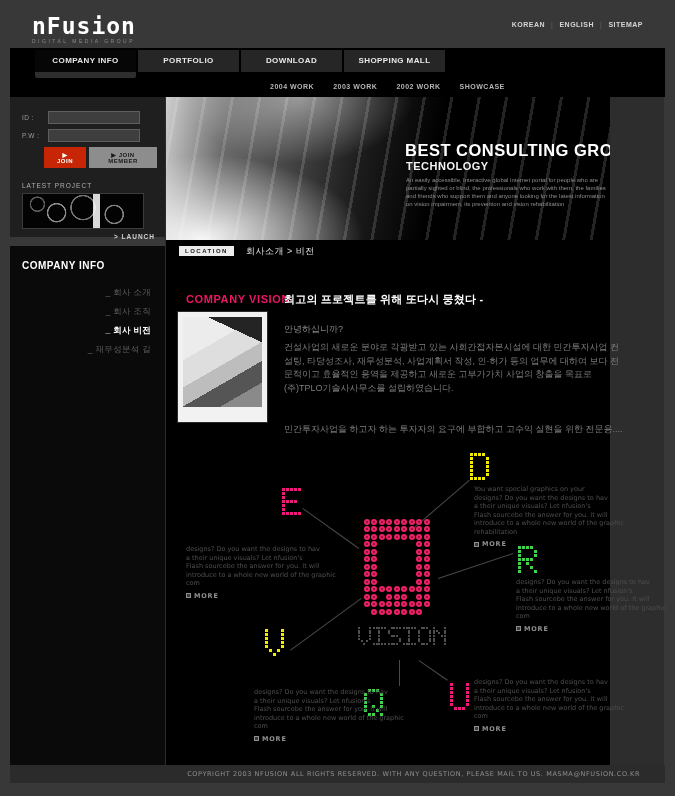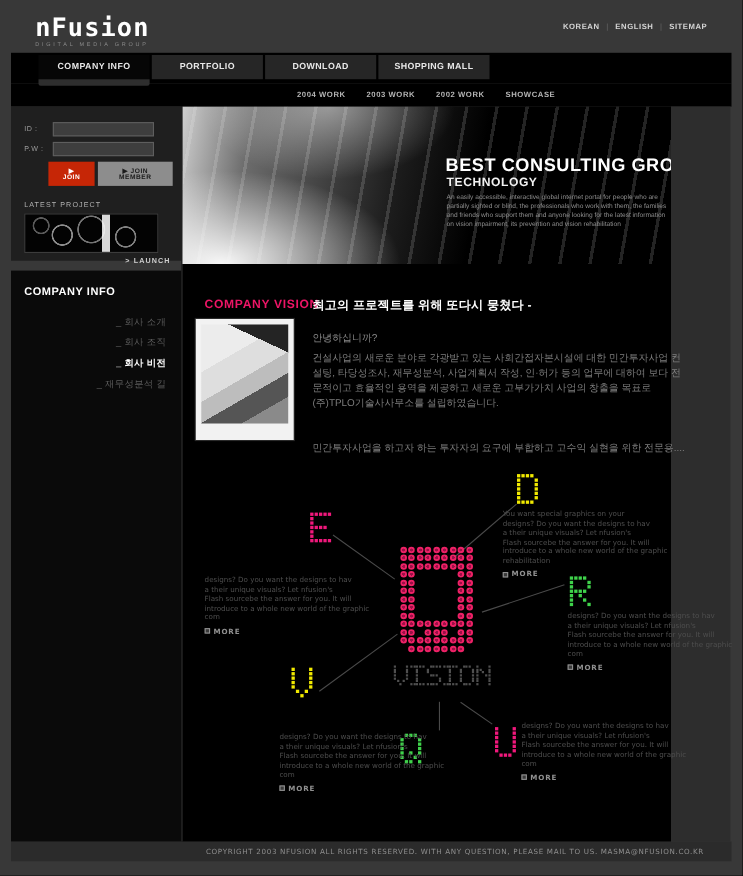--- a/index.html
+++ b/index.html
@@ -161,20 +161,24 @@
     </div>
 
     <div class="main-col" data-interactable="false">
 
       <div class="banner" data-interactable="false">
         <div class="banner-title" data-interactable="false">BEST CONSULTING GROUP</div>
         <div class="banner-sub" data-interactable="false">TECHNOLOGY</div>
         <div class="banner-desc" data-interactable="false">An easily accessible, interactive global internet portal for people who are partially sighted or blind, the professionals who work with them, the families and friends who support them and anyone looking for the latest information on vision impairment, its prevention and vision rehabilitation</div>
       </div>
 
+      <div class="location-bar" data-interactable="false">
+        <span class="loc-badge" data-interactable="false">LOCATION</span>
+        <span class="loc-path" data-interactable="false">회사소개 &gt; 비전</span>
+      </div>
 
       <div class="content-body" data-interactable="false">
         <div class="section-title" data-interactable="false">COMPANY VISION</div>
         <div class="headline" data-interactable="false">최고의 프로젝트를 위해 또다시 뭉쳤다 -</div>
         <div class="photo" data-interactable="false">
           <div class="photo-inner" data-interactable="false"></div>
         </div>
         <div class="greeting" data-interactable="false">안녕하십니까?</div>
         <div class="para1" data-interactable="false">건설사업의 새로운 분야로 각광받고 있는 사회간접자본시설에 대한 민간투자사업 컨설팅, 타당성조사, 재무성분석, 사업계획서 작성, 인·허가 등의 업무에 대하여 보다 전문적이고 효율적인 용역을 제공하고 새로운 고부가가치 사업의 창출을 목표로 (주)TPLO기술사사무소를 설립하였습니다.</div>
         <div class="para2" data-interactable="false">민간투자사업을 하고자 하는 투자자의 요구에 부합하고 고수익 실현을 위한 전문용....</div>
@@ -760,21 +764,21 @@
                 <span class="dot" style="height: 6.3px; width: 6.3px; border-radius: 50%; background: radial-gradient(circle, rgb(156, 16, 71) 0px, rgb(156, 16, 71) 30%, rgb(238, 33, 102) 34%);"></span>
                 <span class="dot" style="height: 6.3px; width: 6.3px; border-radius: 50%; background: radial-gradient(circle, rgb(156, 16, 71) 0px, rgb(156, 16, 71) 30%, rgb(238, 33, 102) 34%);"></span>
                 <span class="dot" style="height: 6.3px; width: 6.3px; border-radius: 50%; background: radial-gradient(circle, rgb(156, 16, 71) 0px, rgb(156, 16, 71) 30%, rgb(238, 33, 102) 34%);"></span>
                 <span class="dot" style="height: 6.3px; width: 6.3px; border-radius: 50%; background: radial-gradient(circle, rgb(156, 16, 71) 0px, rgb(156, 16, 71) 30%, rgb(238, 33, 102) 34%);"></span>
                 <span class="dot" style="height: 6.3px; width: 6.3px; border-radius: 50%; background: radial-gradient(circle, rgb(156, 16, 71) 0px, rgb(156, 16, 71) 30%, rgb(238, 33, 102) 34%);"></span>
                 <span class="dot" style="height: 6.3px; width: 6.3px; border-radius: 50%; background: radial-gradient(circle, rgb(156, 16, 71) 0px, rgb(156, 16, 71) 30%, rgb(238, 33, 102) 34%);"></span>
                 <span class="dot" style="height: 6.3px; width: 6.3px; border-radius: 50%; background: radial-gradient(circle, rgb(156, 16, 71) 0px, rgb(156, 16, 71) 30%, rgb(238, 33, 102) 34%);"></span>
                 <span class="dot" style="height: 6.3px; width: 6.3px;"></span>
               </div>
             </div>
-            <div class="node-text" data-interactable="false" style="left: 291px; top: 223px; width: 172px;">
+            <div class="node-text" data-interactable="false" style="left: 308px; top: 223px; width: 172px;">
               <div>You want special graphics on your</div>
               <div>designs?  Do you want the designs to hav</div>
               <div>a their unique visuals? Let nfusion's</div>
               <div>Flash sourcebe the answer for you. It will</div>
               <div>introduce  to a whole new world of the  graphic rehabilitation</div>
               <div class="more-row" data-interactable="true">
                 <span class="more-icon" data-interactable="false"></span>
                 <span>MORE</span>
               </div>
             </div>

